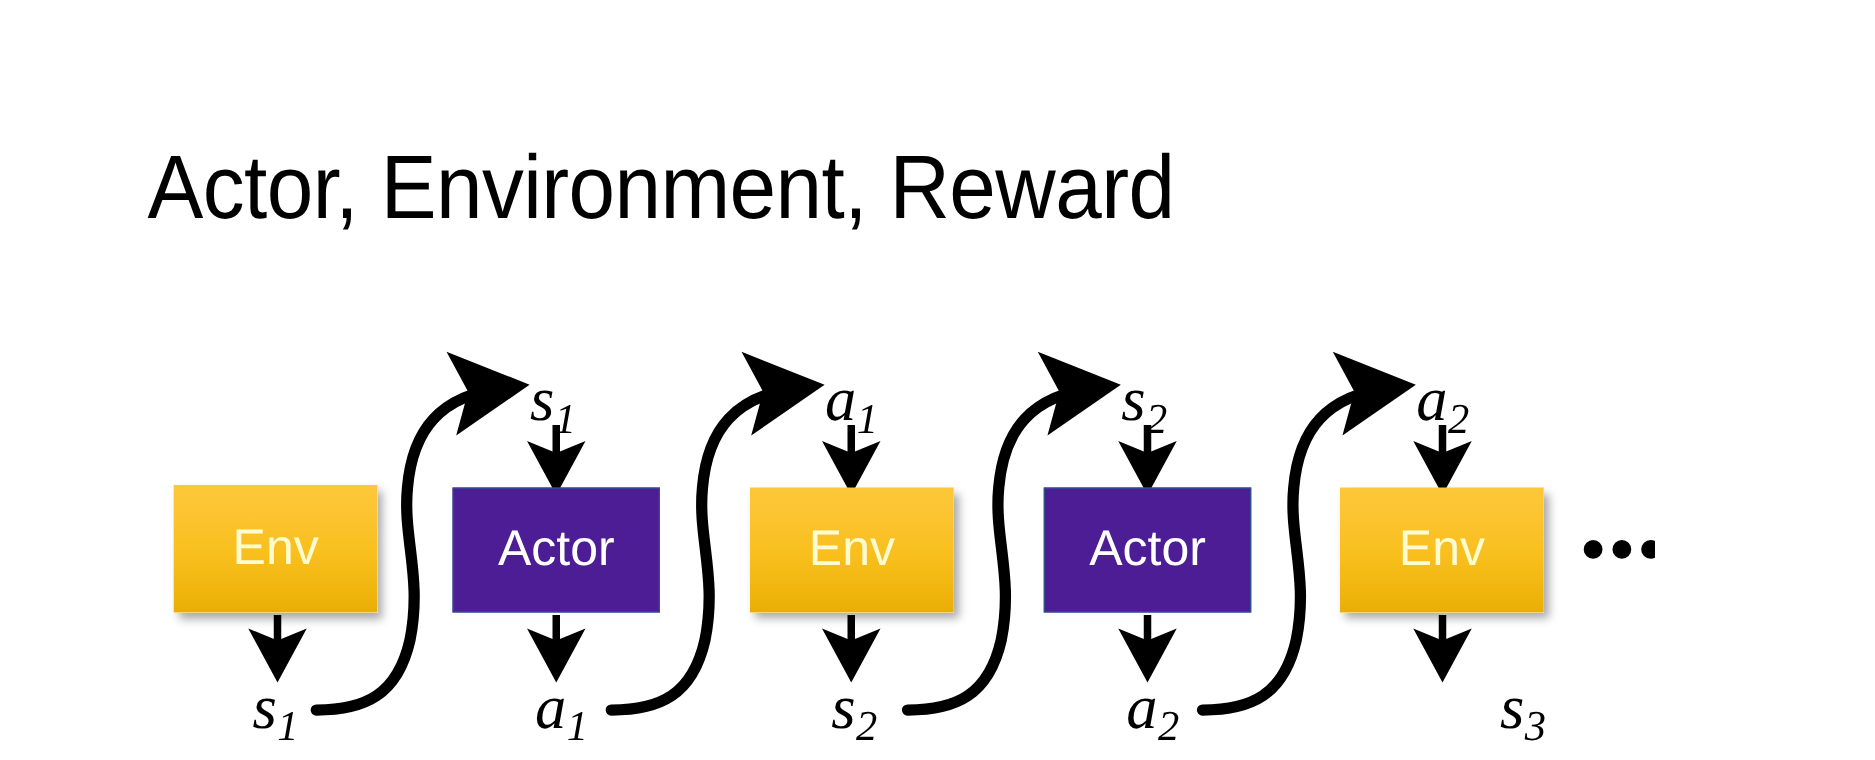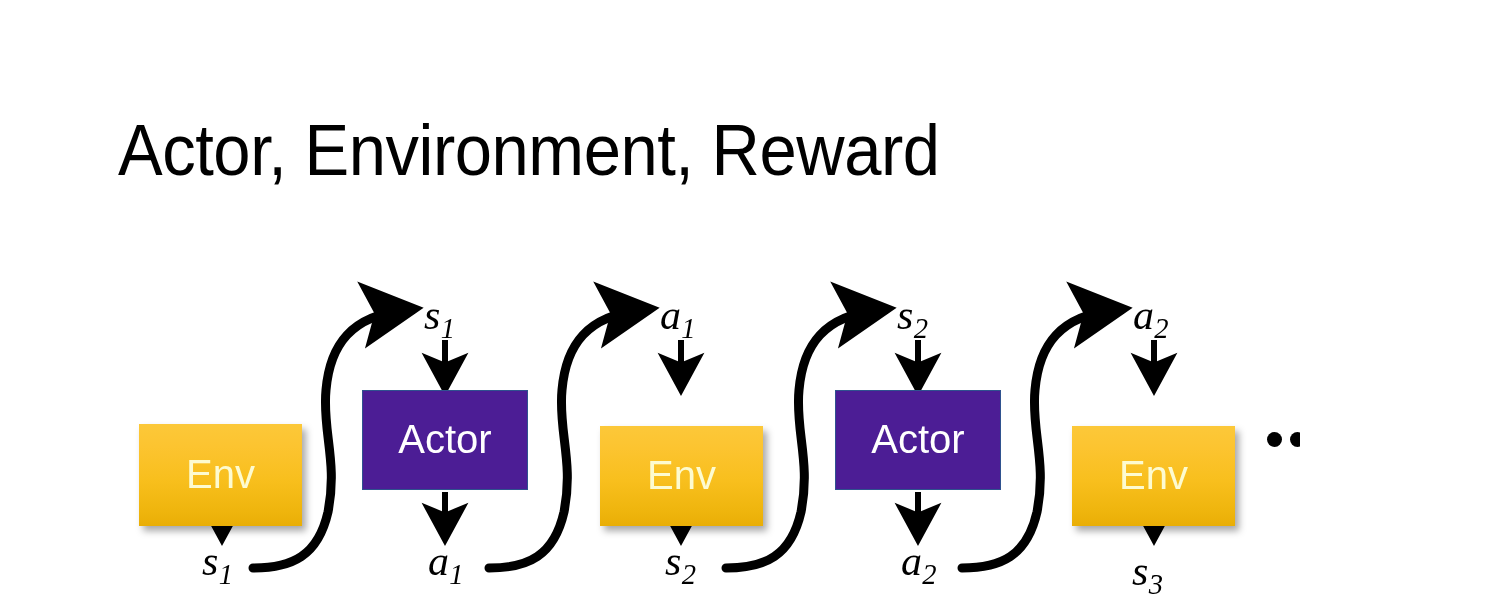--- a/index.html
+++ b/index.html
@@ -9,20 +9,21 @@
   }
   body {
     font-family: "Liberation Sans", sans-serif;
   }
   #page {
     position: relative;
     width: 1300px;
     height: 608px;
     background: #ffffff;
     overflow: hidden;
+    padding-left: 24px;
   }
 
   
   #slide-title {
     position: absolute;
     left: 118px;
     top: 114px;
     font-family: "Liberation Sans", sans-serif;
     font-size: 72px;
     font-weight: 300;
@@ -64,39 +65,38 @@
   }
   .node-env {
     background: linear-gradient(180deg,
                 #fcc839 0%,
                 #fcc430 22%,
                 #f8bf1d 55%,
                 #eeb40c 88%,
                 #e9ae06 100%);
     color: #fdfbd0;
     box-shadow: 4px 5px 7px rgba(0,0,0,0.34);
-    margin-top: 36px;
   }
   .node-actor {
     background: #4c1d95;
     color: #ffffff;
     border: 1.5px solid #2f528f;
     box-shadow: none;
   }
   .node-label {
     display: block;
     transform: translateY(-1px);
   }
 
   
   .mlabel {
     position: absolute;
     font-family: "Liberation Serif", "DejaVu Serif", serif;
     font-style: italic;
-    font-size: 42px;
+    font-size: 50px;
     color: #000000;
     white-space: nowrap;
     line-height: 1;
   }
   .mlabel .sub {
     font-size: 0.68em;
     font-style: italic;
     vertical-align: -0.30em;
     margin-left: 0.01em;
     letter-spacing: 0;
@@ -201,21 +201,21 @@
     </div>
     <div class="mlabel" style="left:428px; top:540px;">
       <span>a</span><span class="sub">1</span>
     </div>
     <div class="mlabel" style="left:665px; top:540px;">
       <span>s</span><span class="sub">2</span>
     </div>
     <div class="mlabel" style="left:901px; top:540px;">
       <span>a</span><span class="sub">2</span>
     </div>
-    <div class="mlabel" style="left:1132px; top:540px;margin-top:10px;">
+    <div class="mlabel" style="left:1200px; top:540px;">
       <span>s</span><span class="sub">3</span>
     </div>
 
     <div id="ellipsis" style="left:1267px; top:432px;">
       <span class="dot"></span>
       <span class="gap-sm"></span>
       <span class="dot"></span>
       <span class="gap-sm"></span>
       <span class="dot"></span>
       <span class="gap-lg"></span>

